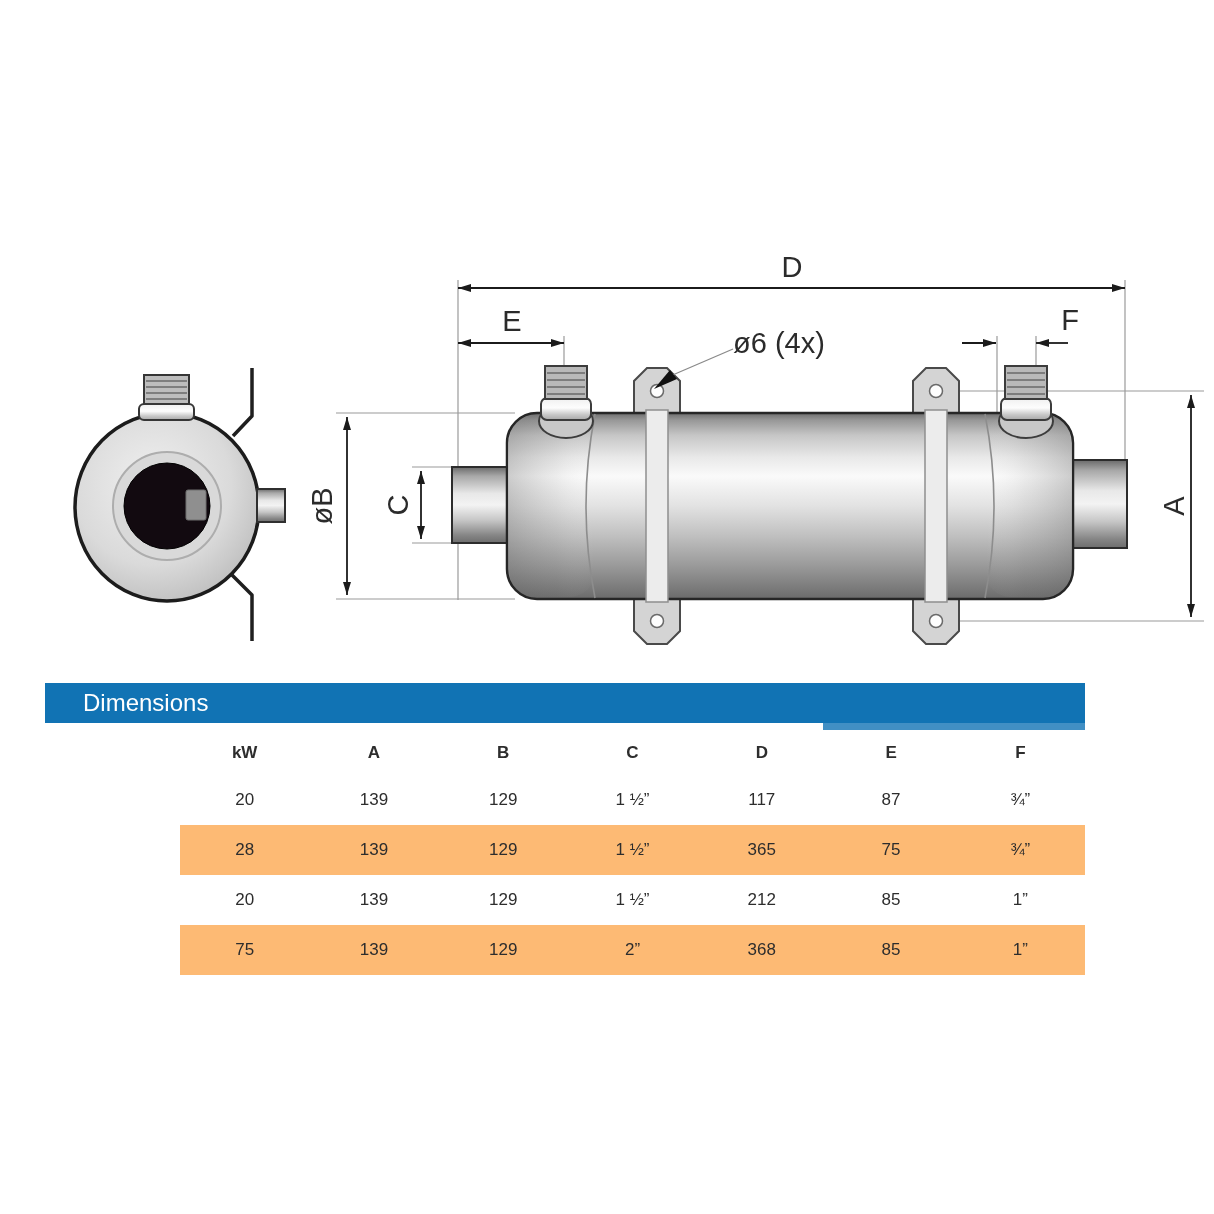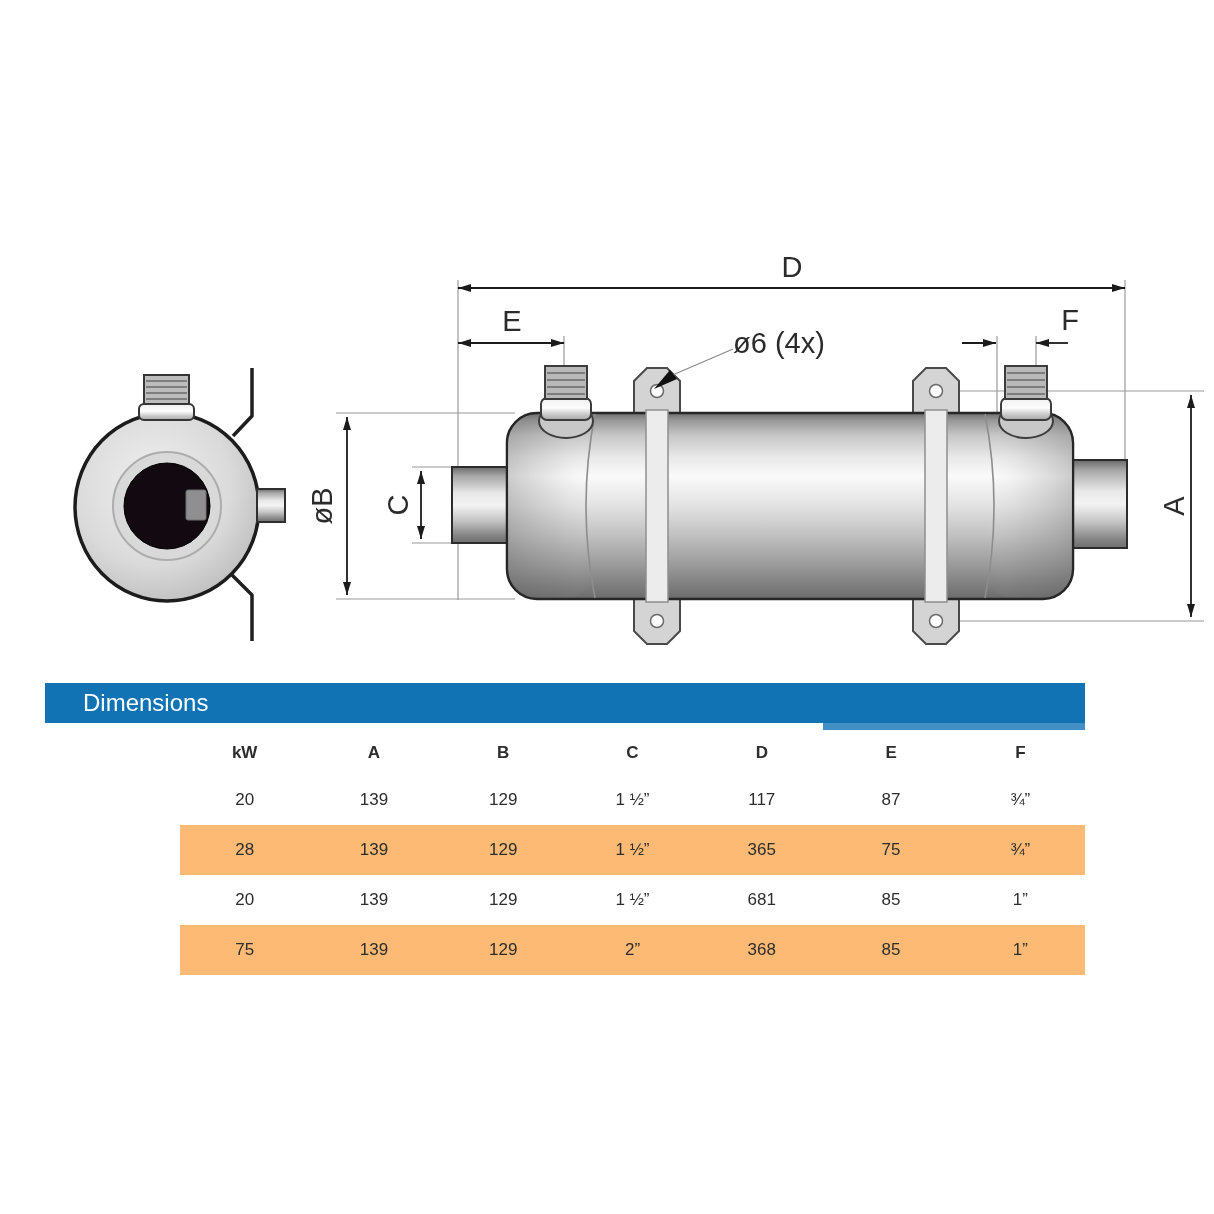--- a/index.html
+++ b/index.html
@@ -244,21 +244,21 @@
       </div>
     </div>
 
     <div class="tbl-row">
       <div class="spacer"></div>
       <div class="cells">
         <div>20</div>
         <div>139</div>
         <div>129</div>
         <div>1 ½”</div>
-        <div>681</div>
+        <div>212</div>
         <div>85</div>
         <div>1”</div>
       </div>
     </div>
 
     <div class="tbl-row alt">
       <div class="spacer"></div>
       <div class="cells">
         <div>75</div>
         <div>139</div>

